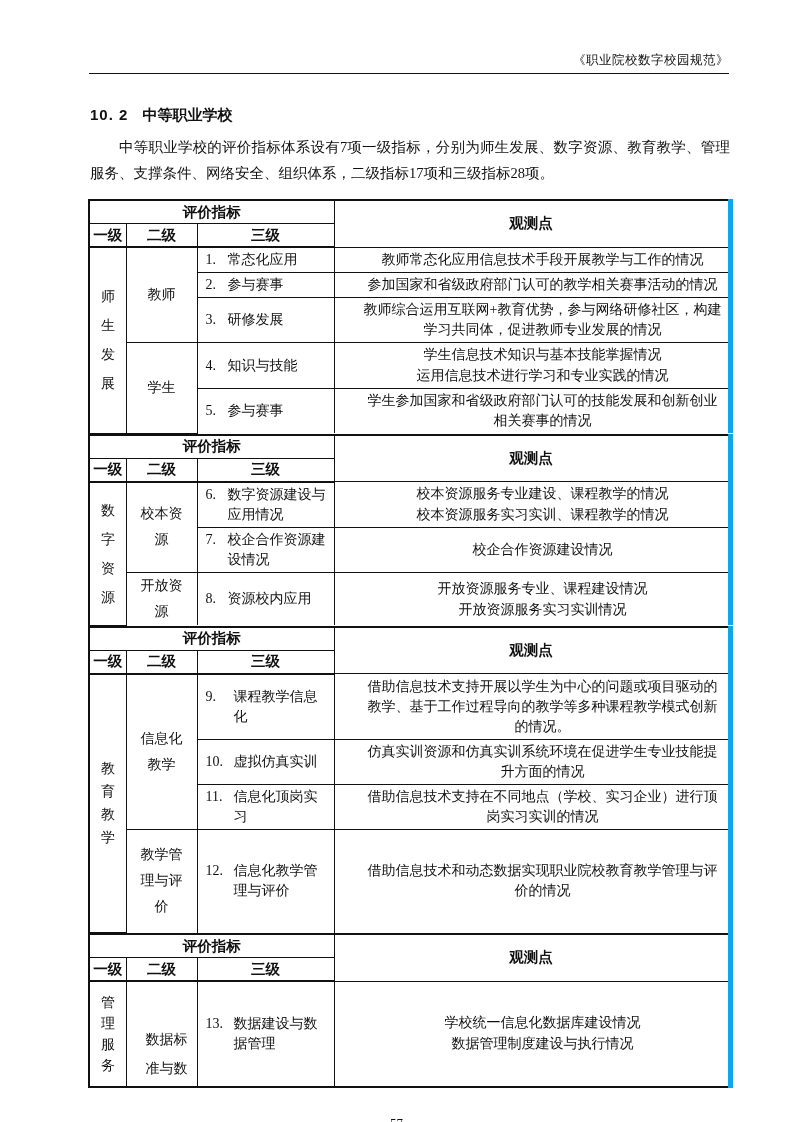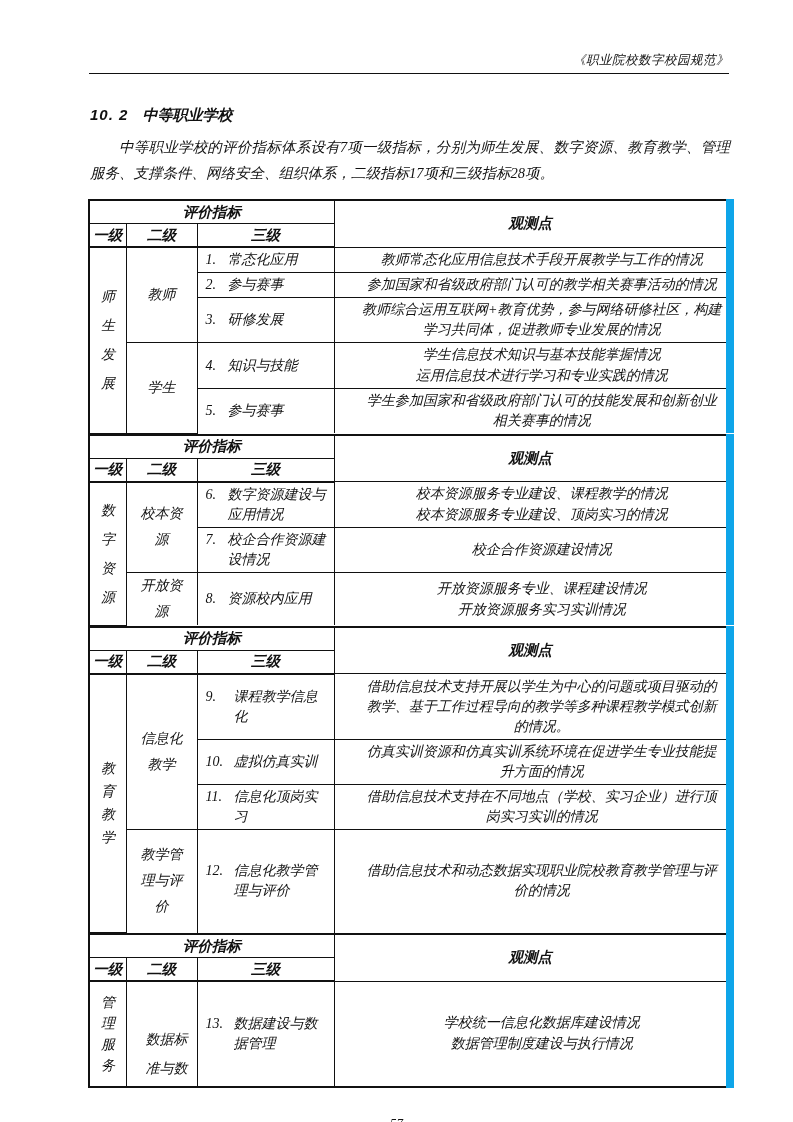--- a/index.html
+++ b/index.html
@@ -4,21 +4,20 @@
 <style>
   html,body { margin:0; padding:0; background:#e8e8e8; }
   .page {
     position:relative;
     width:793px; height:1122px;
     margin:0 auto;
     background:#ffffff;
     color:#111;
     font-family:"Liberation Serif","DejaVu Serif",serif;
     overflow:hidden;
-    font-style:italic;
   }
   
   .doc-header {
     margin:0 64px 0 89px;
     padding-top:52px;
     text-align:right;
     font-size:12.5px;
     letter-spacing:0.5px;
     border-bottom:1.5px solid #111;
     padding-bottom:4px;
@@ -56,21 +55,21 @@
     font-weight:bold;
     text-align:center;
     vertical-align:middle;
     height:22px;
     padding:0;
     font-size:14.5px;
   }
   .sub tr.hrow1 th { border-top:2.5px solid #111; }
   .sub tr.hrow2 th { border-bottom:2px solid #111; }
   .sub .bl { border-left:2px solid #111; }
-  .sub .br { border-right:8px solid #0ea5e9;margin-top:44px; }
+  .sub .br { border-right:5px solid #0ea5e9;margin-top:44px; }
   .sub.notlast tr.lastrow td { border-bottom:none; }
   .sub.last tr.lastrow td { border-bottom:2.5px solid #111; }
   .lv1 { text-align:center; vertical-align:middle; padding:10px; }
   .vchars { width:16px; margin:0 auto; line-height:29px; text-align:center; }
   .vchars.mid { line-height:23px; }
   .vchars.tight { line-height:21px; }
   .lv2 { text-align:center; vertical-align:middle; line-height:26px; padding:0 9px; }
   .lv2.bottom { vertical-align:bottom; padding-bottom:3px; line-height:29px;text-align:right; }
   .l3 { vertical-align:middle; padding:2px 3px 2px 8px; line-height:20px; }
   .l3wrap { display:flex; }
@@ -207,21 +206,21 @@
             </td>
         <td rowspan="2" class="lv2">校本资源</td>
         <td class="l3">
               <div class="l3wrap">
                 <span class="num">6.</span>
                 <span class="lbl">数字资源建设与应用情况</span>
               </div>
             </td>
         <td class="obs br">
               <div>校本资源服务专业建设、课程教学的情况</div>
-              <div>校本资源服务专业建设、顶岗实习的情况</div>
+              <div>校本资源服务实习实训、课程教学的情况</div>
             </td>
       </tr>
       <tr style="height:37px">
         <td class="l3">
               <div class="l3wrap">
                 <span class="num">7.</span>
                 <span class="lbl">校企合作资源建设情况</span>
               </div>
             </td>
         <td class="obs br">

